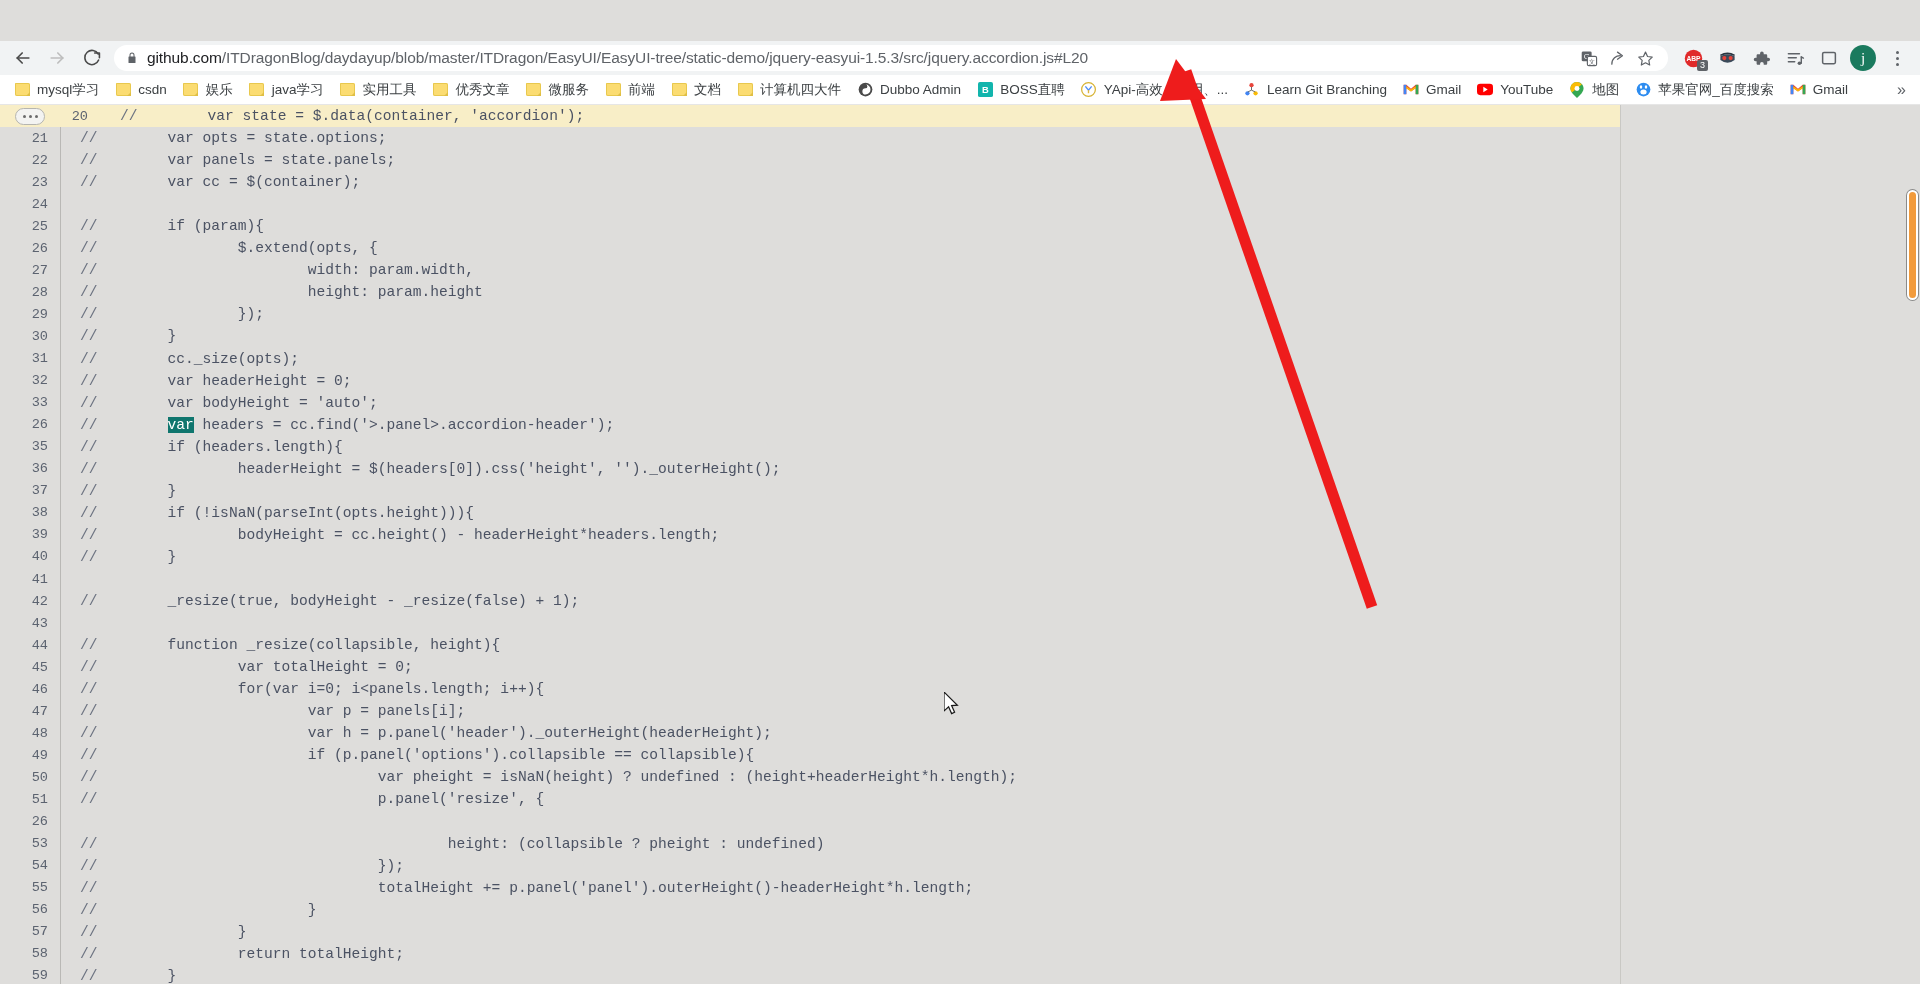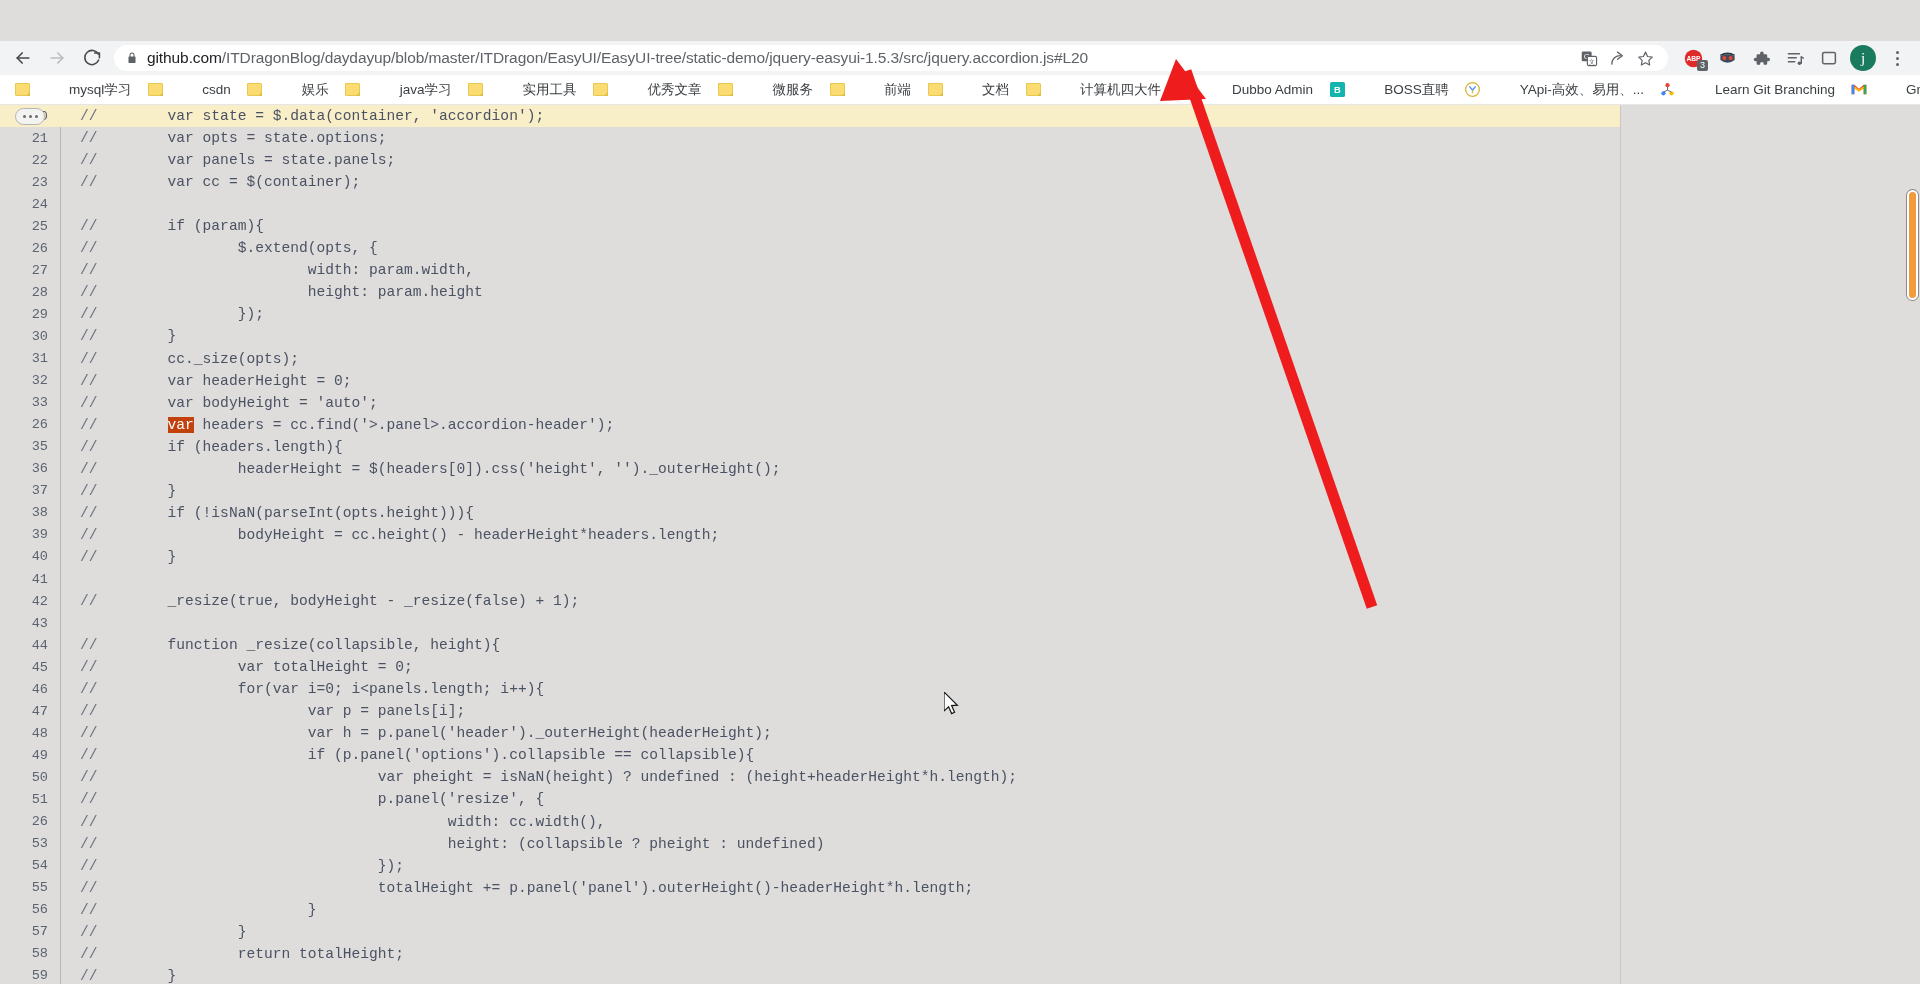--- a/index.html
+++ b/index.html
@@ -96,21 +96,20 @@
   }
   .bm {
     display: flex; align-items: center;
     height: 24px;
     padding: 0 8px;
     border-radius: 4px;
     font-size: 13.5px;
     color: #3c4043;
     white-space: nowrap;
     flex: 0 0 auto;
-    gap: 32px;
   }
   .bm-ico { width: 16px; height: 16px; margin-right: 7px; flex:0 0 auto; display:flex; align-items:center; justify-content:center;}
   .folder {
     width: 15px; height: 13px;
     background: #fbdc72;
     border-radius: 1px 2px 2px 2px;
     position: relative;
     box-shadow: inset 0 0 0 1px #e8c84e;
   }
   .folder:after{
@@ -142,41 +141,41 @@
   }
   .code-line {
     height: 22.05px;
     display: flex;
     align-items: center;
     font-family: "Liberation Mono", "DejaVu Sans Mono", monospace;
     font-size: 14.6px;
     white-space: pre;
     position: relative;
   }
-  .code-line.hl { background: #f8eec7; }
+  .code-line.hl { background: #f8eec7; padding-left: 40px; }
   .code-line.hl .ln { background: #f8eec7; }
   .ln {
     width: 58px;
     min-width:58px;
     text-align: right;
     padding-right: 10px;
     color: #5c6370;
     font-size: 13.6px;
     flex: 0 0 auto;
     user-select: none;
   }
   .gutter-border {
     position: absolute;
     left: 60px; top: 0; bottom: 0;
     width: 1px;
     background: #b9b8b5;
   }
   .ctext { color: #4b5263; flex: 1 1 auto; padding-left: 22px;}
   .ctext .cm { color: #6b7280; }
-  .sel { background: #c2410c; color: #ffffff; }
+  .sel { background: #0f766e; color: #ffffff; }
 
   .dots-btn {
     position: absolute;
     left: 15px; top: 3px;
     width: 30px; height: 17px;
     border: 1px solid #b5b5b0;
     border-radius: 9px;
     background: #f3f3f1;
     display: flex; align-items: center; justify-content: center;
     gap: 3px;
@@ -540,21 +539,21 @@
           <div class="code-line"><span class="ln">42</span><span class="ctext"><span class="cm">//        </span>_resize(true, bodyHeight - _resize(false) + 1);</span></div>
           <div class="code-line"><span class="ln">43</span><span class="ctext"></span></div>
           <div class="code-line"><span class="ln">44</span><span class="ctext"><span class="cm">//        </span>function _resize(collapsible, height){</span></div>
           <div class="code-line"><span class="ln">45</span><span class="ctext"><span class="cm">//        </span>        var totalHeight = 0;</span></div>
           <div class="code-line"><span class="ln">46</span><span class="ctext"><span class="cm">//        </span>        for(var i=0; i&lt;panels.length; i++){</span></div>
           <div class="code-line"><span class="ln">47</span><span class="ctext"><span class="cm">//        </span>                var p = panels[i];</span></div>
           <div class="code-line"><span class="ln">48</span><span class="ctext"><span class="cm">//        </span>                var h = p.panel('header')._outerHeight(headerHeight);</span></div>
           <div class="code-line"><span class="ln">49</span><span class="ctext"><span class="cm">//        </span>                if (p.panel('options').collapsible == collapsible){</span></div>
           <div class="code-line"><span class="ln">50</span><span class="ctext"><span class="cm">//        </span>                        var pheight = isNaN(height) ? undefined : (height+headerHeight*h.length);</span></div>
           <div class="code-line"><span class="ln">51</span><span class="ctext"><span class="cm">//        </span>                        p.panel('resize', {</span></div>
-          <div class="code-line"><span class="ln">26</span><span class="ctext"><span class="cm">//        </span>                                width: cc.width(),</span></div>
+          <div class="code-line"><span class="ln">26</span></div>
           <div class="code-line"><span class="ln">53</span><span class="ctext"><span class="cm">//        </span>                                height: (collapsible ? pheight : undefined)</span></div>
           <div class="code-line"><span class="ln">54</span><span class="ctext"><span class="cm">//        </span>                        });</span></div>
           <div class="code-line"><span class="ln">55</span><span class="ctext"><span class="cm">//        </span>                        totalHeight += p.panel('panel').outerHeight()-headerHeight*h.length;</span></div>
           <div class="code-line"><span class="ln">56</span><span class="ctext"><span class="cm">//        </span>                }</span></div>
           <div class="code-line"><span class="ln">57</span><span class="ctext"><span class="cm">//        </span>        }</span></div>
           <div class="code-line"><span class="ln">58</span><span class="ctext"><span class="cm">//        </span>        return totalHeight;</span></div>
           <div class="code-line"><span class="ln">59</span><span class="ctext"><span class="cm">//        </span>}</span></div>
           <div class="code-line"><span class="ln">60</span><span class="ctext"><span class="cm">// }</span></span></div>
         </div>
       <div class="dots-btn">

